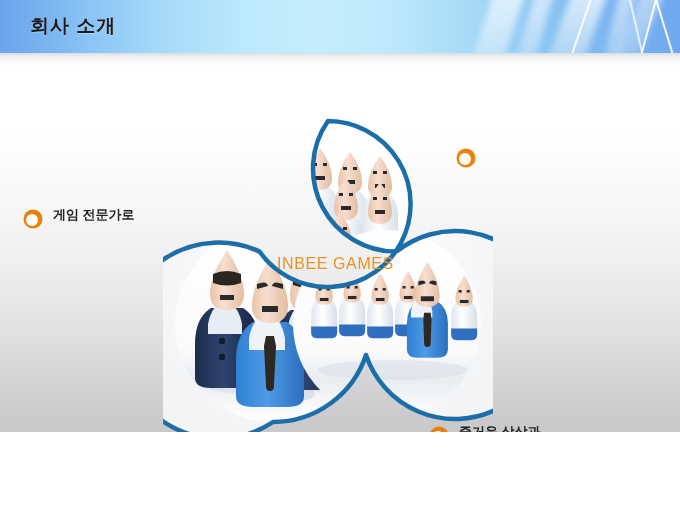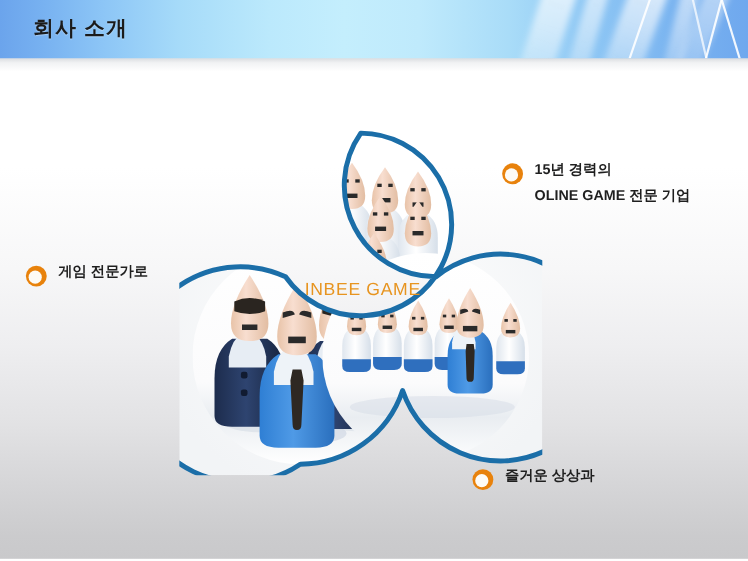--- a/index.html
+++ b/index.html
@@ -10,21 +10,21 @@
     width: 680px;
     height: 510px;
     overflow: hidden;
     font-family: "Liberation Sans", "DejaVu Sans", sans-serif;
     background: #ffffff;
   }
 
   #slide {
     position: relative;
     width: 680px;
-    height: 508px;
+    height: 432px;
     overflow: hidden;
     background: linear-gradient(to bottom,
         #ffffff 0%,
         #ffffff 30%,
         #f7f7f8 48%,
         #eeeef0 62%,
         #e2e2e4 76%,
         #d4d4d6 88%,
         #cbcbcd 96%,
         #c9c9cb 100%);
@@ -142,21 +142,21 @@
   .callout-line {
     font-size: 13px;
     color: #1f1f1f;
     white-space: nowrap;
     line-height: 1.05;
   }
   .line-1 { font-weight: bold; margin-bottom: 10px; }
   .line-2 { font-weight: bold; }
 
   #callout-top-right { left: 455px; top: 146px; }
-  #callout-left      { left: 22px;  top: 207px; margin-top: 32px; }
+  #callout-left      { left: 22px;  top: 207px; }
   #callout-bottom-right { left: 428px; top: 424px; }
 </style>
 </head>
 <body>
 
 <div id="slide">
 
   <div id="header-band">
     <div class="beam" id="beam-1"></div>
     <div class="beam" id="beam-2"></div>
@@ -420,31 +420,27 @@
 
       <path d="M165,9
                A83,83 0 1,1 96.6,139.6
                A98,98 0 1,0 110,310
                A98,98 0 0,0 203,243
                A94,94 0 1,0 233.4,139.6
                A83,83 0 0,1 165,9 Z" fill="none" stroke="#1b6ea8" stroke-width="4.5" stroke-linejoin="round"></path>
     </svg>
   </div>
 
-  <div id="brand-label">INBEE GAME</div>
+  <div id="brand-label">INBEE GAMES</div>
 
   <div class="callout" id="callout-top-right">
     <svg class="bullet-icon" viewBox="0 0 22 22">
       <circle cx="11" cy="11" r="9.5" fill="#e8820c"></circle>
       <circle cx="10" cy="12" r="6" fill="#fdfbf6"></circle>
     </svg>
-    <div class="callout-text">
-      <div class="callout-line line-1">15년 경력의</div>
-      <div class="callout-line line-2">OLINE GAME 전문 기업</div>
-    </div>
   </div>
 
   <div class="callout" id="callout-left">
     <svg class="bullet-icon" viewBox="0 0 22 22">
       <circle cx="11" cy="11" r="9.5" fill="#e8820c"></circle>
       <circle cx="10" cy="12" r="6" fill="#fdfbf6"></circle>
     </svg>
     <div class="callout-text">
       <div class="callout-line line-1">게임 전문가로</div>
     </div>

